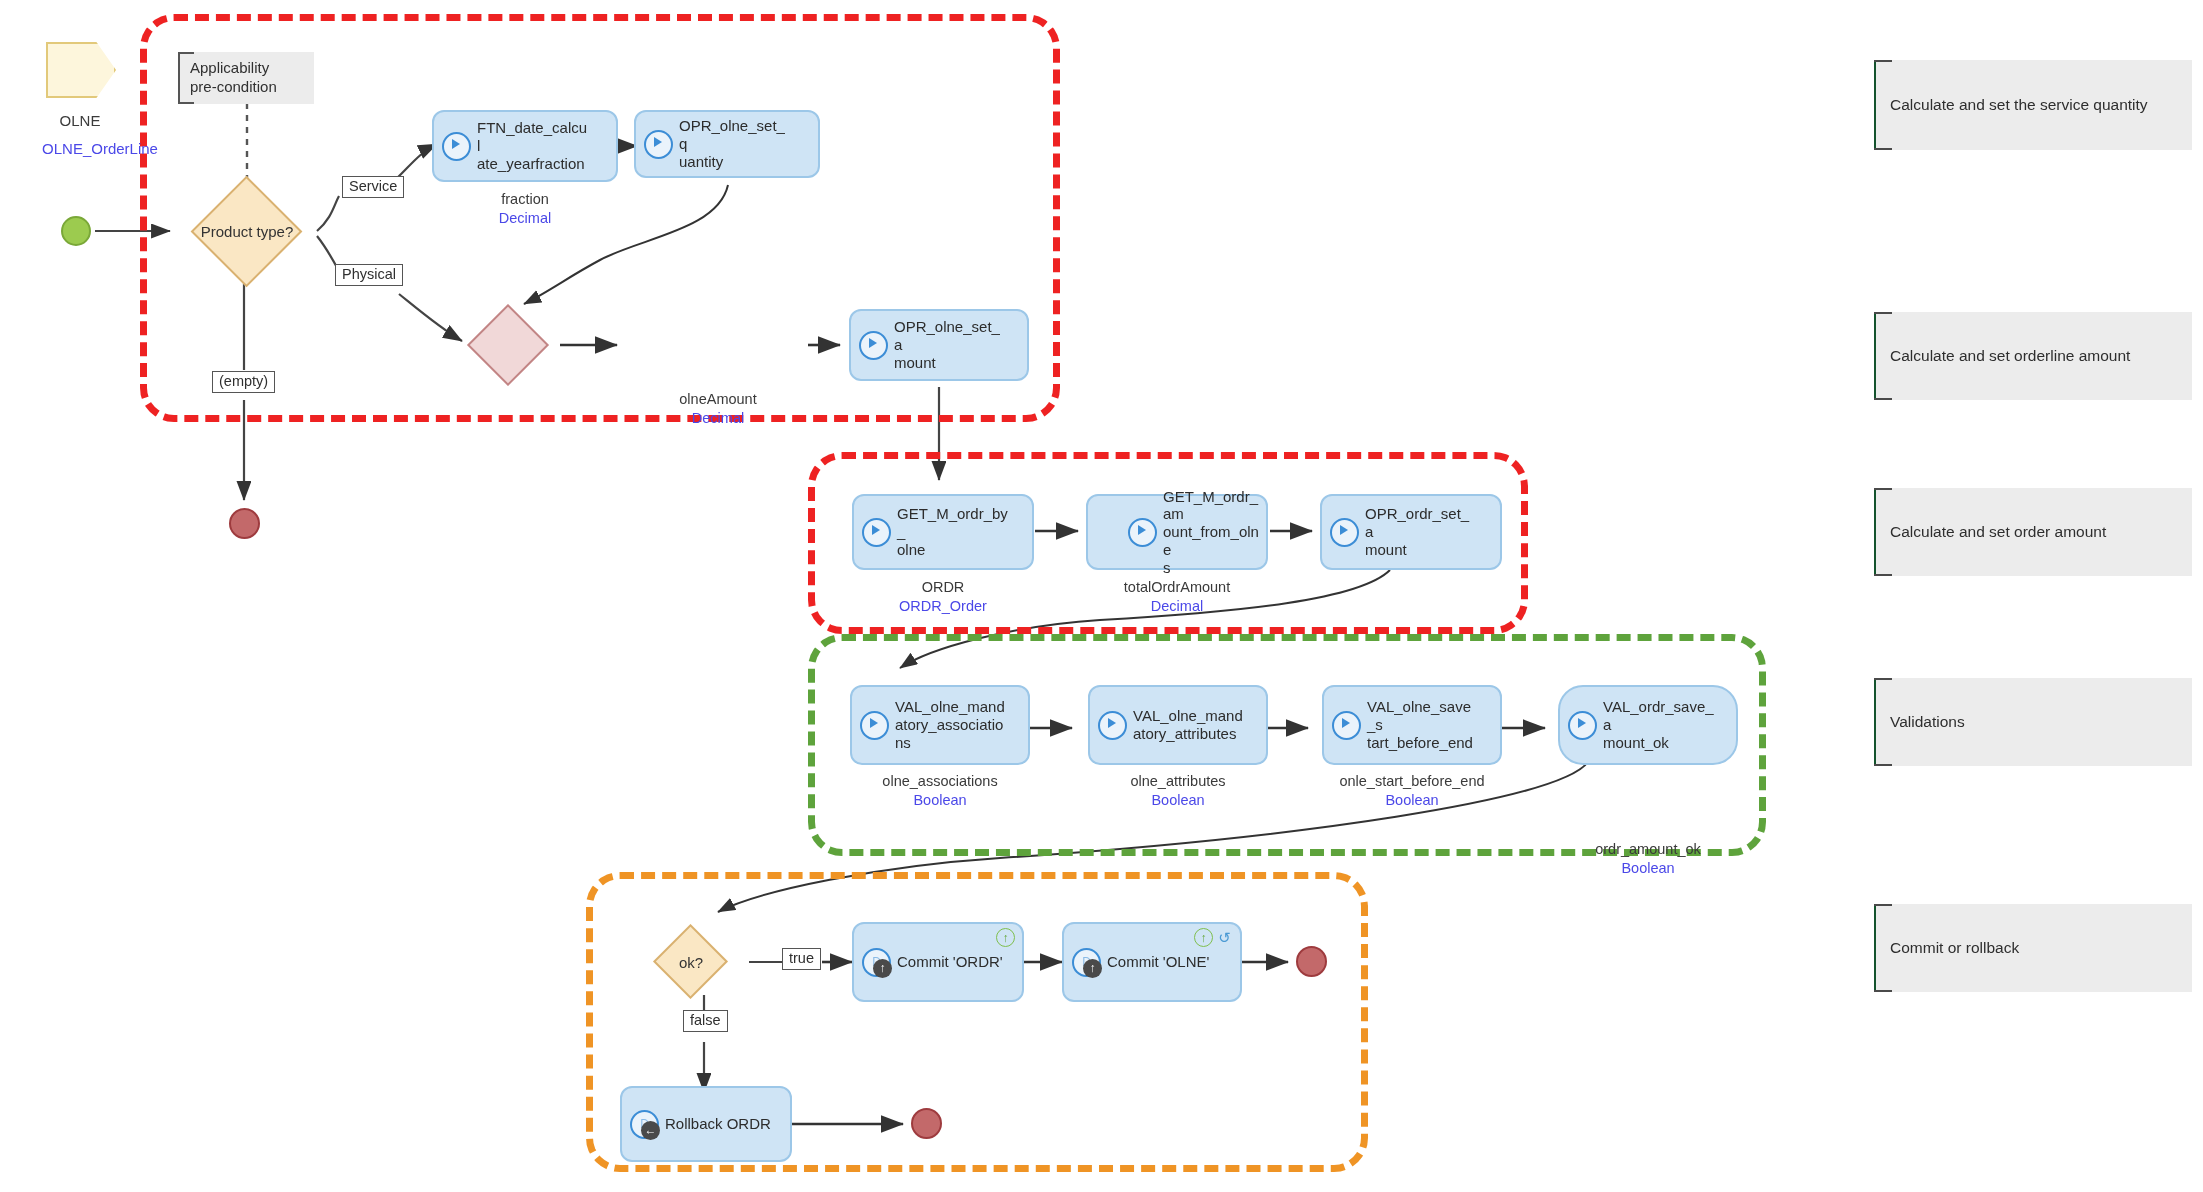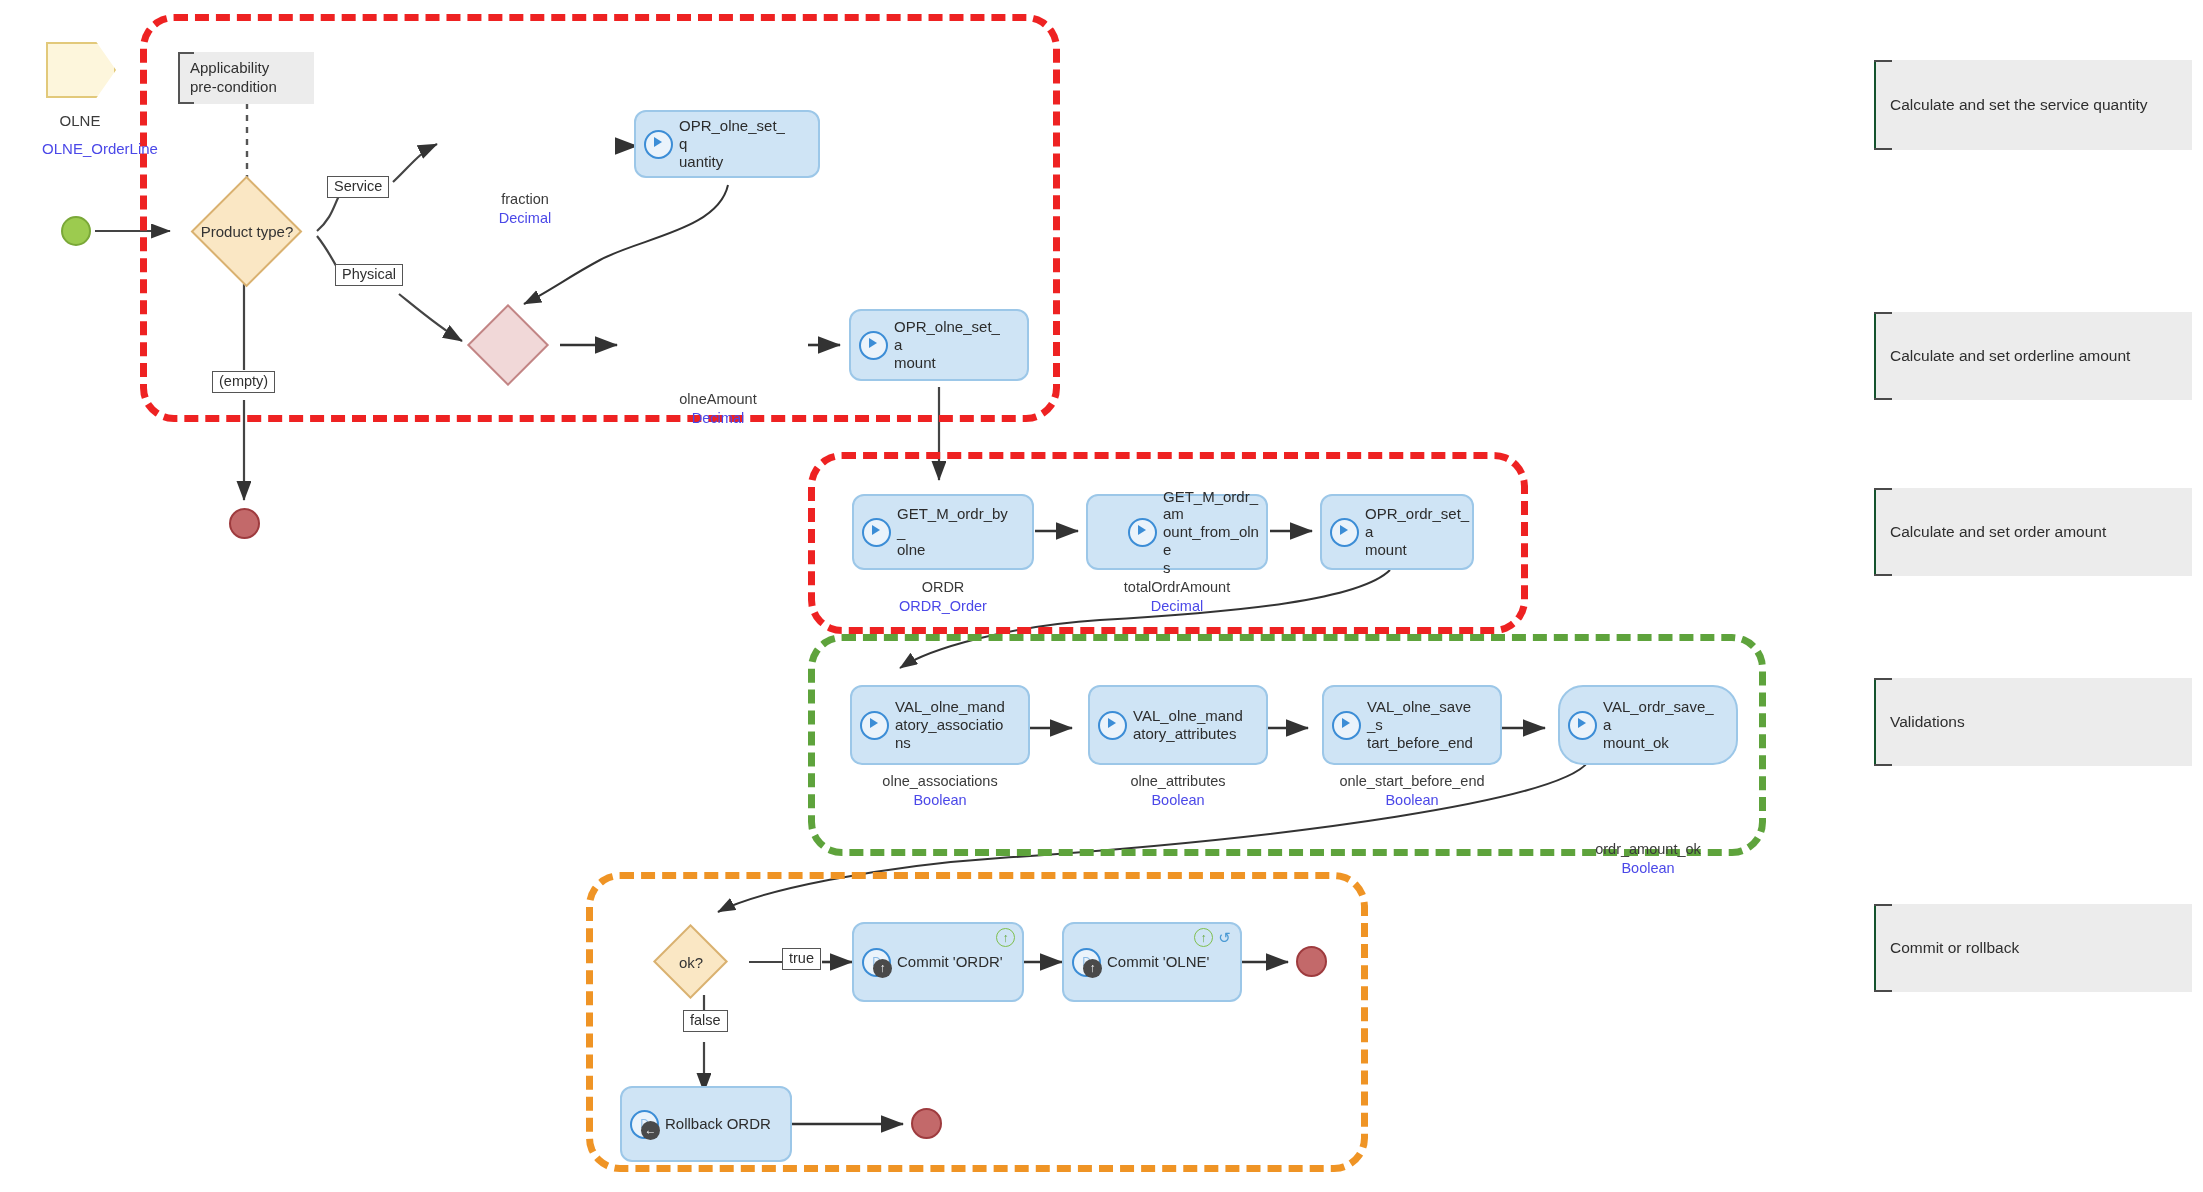--- a/index.html
+++ b/index.html
@@ -313,26 +313,33 @@
 
   <div class="gw pink" style="left:455px;top:304px;width:106px;height:82px;">
     <div class="diamond" style="width:58px;height:58px;margin-left:24px;margin-top:12px;"></div>
   </div>
 
   <div class="gw tan" style="left:633px;top:925px;width:116px;height:74px;">
     <div class="diamond" style="width:53px;height:53px;margin-left:31px;margin-top:10px;"></div>
     <div class="gwlabel">ok?</div>
   </div>
 
-  <div class="elabel" style="left:327px;top:176px;">Service</div>
+  <div class="elabel" style="left:342px;top:176px;">Service</div>
   <div class="elabel" style="left:335px;top:264px;">Physical</div>
   <div class="elabel" style="left:212px;top:371px;">(empty)</div>
   <div class="elabel" style="left:782px;top:948px;">true</div>
   <div class="elabel" style="left:683px;top:1010px;">false</div>
 
+  <div class="task" style="left:432px;top:110px;width:186px;height:72px;">
+    <span class="play-ico"></span>
+    <span class="tlabel">
+      <span style="display:block;">FTN_date_calcul</span>
+      <span style="display:block;">ate_yearfraction</span>
+    </span>
+  </div>
   <div class="varcap" style="left:432px;top:190px;width:186px;">
     <span class="vname">fraction</span>
     <span class="vtype">Decimal</span>
   </div>
 
   <div class="task" style="left:634px;top:110px;width:186px;height:68px;">
     <span class="play-ico"></span>
     <span class="tlabel">
       <span style="display:block;">OPR_olne_set_q</span>
       <span style="display:block;">uantity</span>
@@ -370,21 +377,21 @@
       <span style="display:block;">GET_M_ordr_am</span>
       <span style="display:block;">ount_from_olne</span>
       <span style="display:block;">s</span>
     </span>
   </div>
   <div class="varcap" style="left:1086px;top:578px;width:182px;">
     <span class="vname">totalOrdrAmount</span>
     <span class="vtype">Decimal</span>
   </div>
 
-  <div class="task" style="left:1320px;top:494px;width:154px;height:76px;">
+  <div class="task" style="left:1320px;top:494px;width:182px;height:76px;">
     <span class="play-ico"></span>
     <span class="tlabel">
       <span style="display:block;">OPR_ordr_set_a</span>
       <span style="display:block;">mount</span>
     </span>
   </div>
 
   <div class="task" style="left:850px;top:685px;width:180px;height:80px;">
     <span class="play-ico"></span>
     <span class="tlabel">

